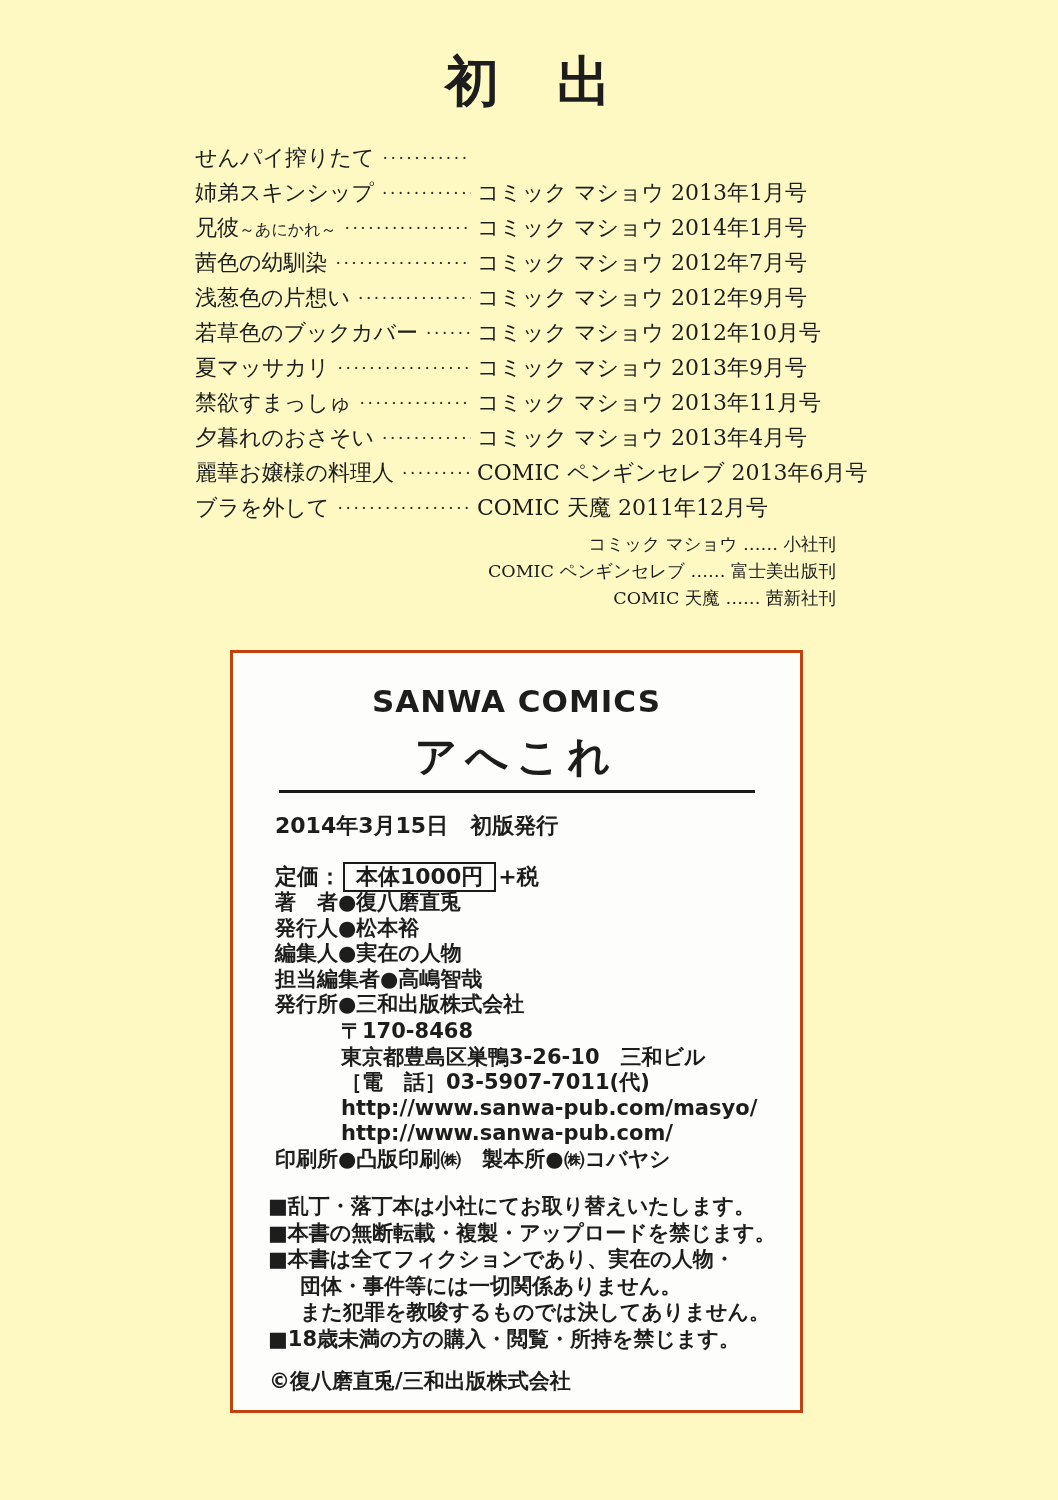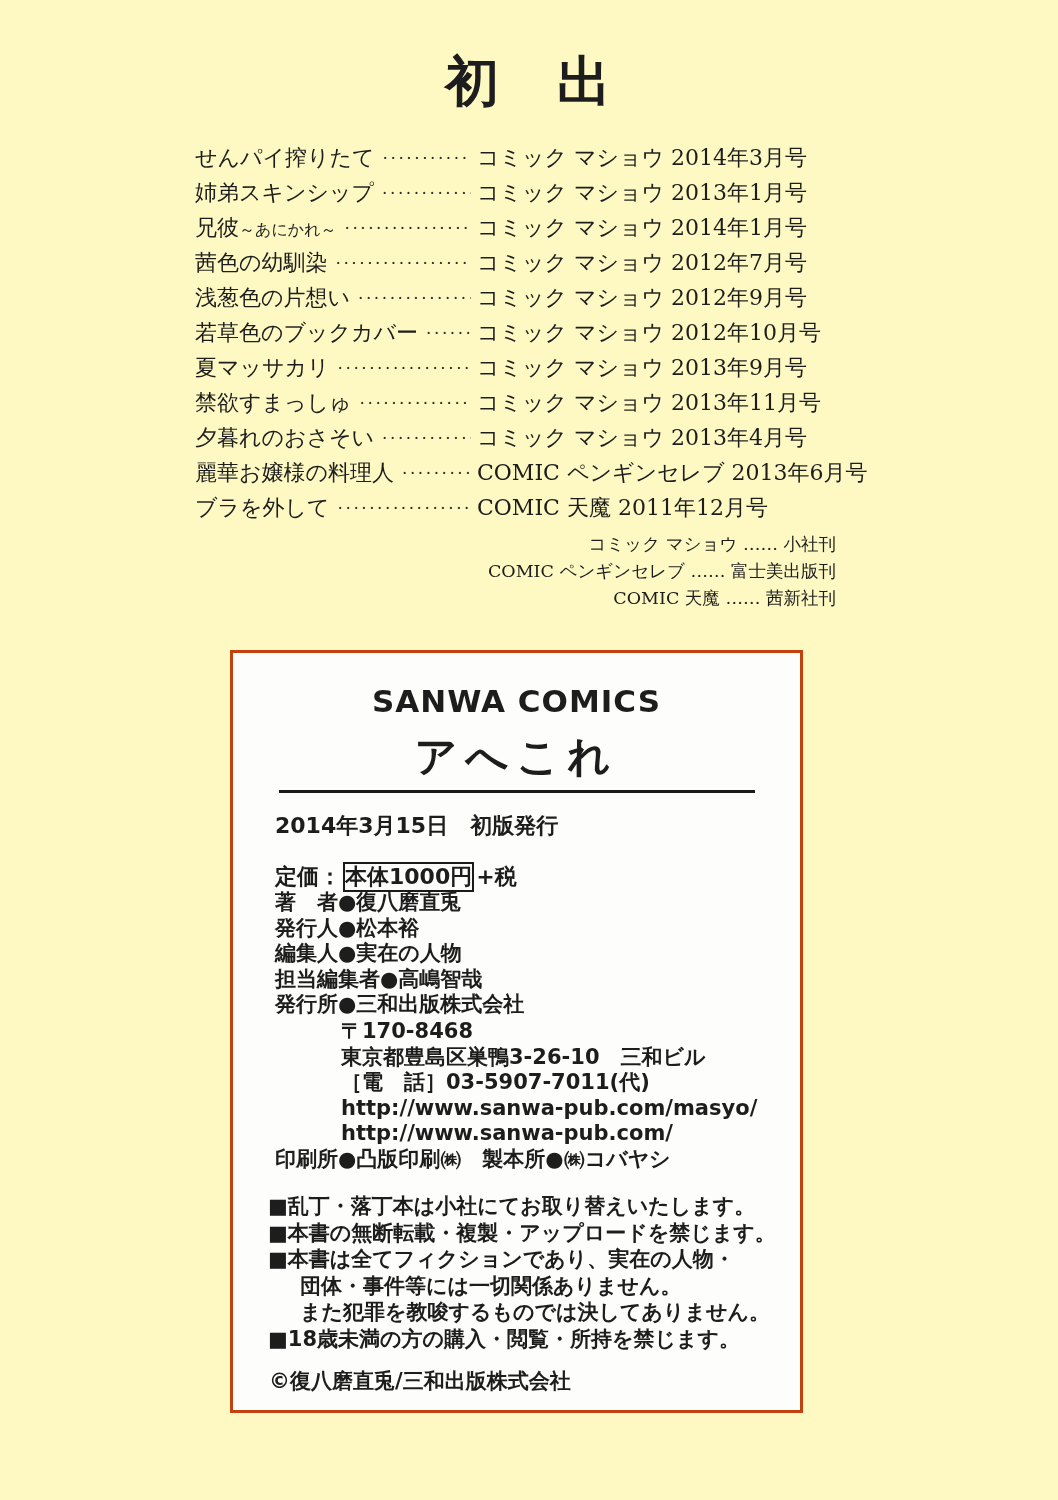--- a/index.html
+++ b/index.html
@@ -58,21 +58,21 @@
     font-family:"DejaVu Serif","Liberation Serif",serif;
   }
   .rule{
     position:absolute;top:137px;left:46px;width:476px;height:3px;
     background:#1a1a1a;
   }
   .edition{position:absolute;top:158px;left:42px;font-size:22px;}
   .price{position:absolute;top:209px;left:42px;font-size:22px;}
   .price-box{
     display:inline-block;border:2px solid #1a1a1a;
-    padding:0 0;margin:0 2px;line-height:26px;
+    padding:0 11px;margin:0 2px;line-height:26px;
   }
   .credits{position:absolute;top:237px;left:42px;font-size:21px;line-height:25.6px;}
   .address{position:absolute;top:366px;left:108px;font-size:21px;line-height:25.6px;}
   .printing{position:absolute;top:492px;left:42px;font-size:21px;}
   .notices{position:absolute;top:540px;left:35px;font-size:21px;line-height:26.5px;}
   .notice-indent{padding-left:32px;}
   .copyright{position:absolute;top:714px;left:36px;font-size:21px;}
 </style>
 </head>
 <body>
@@ -80,21 +80,20 @@
 <div class="page">
 
   <h1 class="heading">初　出</h1>
 
   <div class="pub-list" id="pub-list">
       <div class="row">
         <span class="row-left">
           <span class="row-title">せんパイ搾りたて</span>
           <span class="row-dots">········································</span>
         </span>
-        <span class="row-pub">コミック マショウ 2014年3月号</span>
       </div>
       <div class="row">
         <span class="row-left">
           <span class="row-title">姉弟スキンシップ</span>
           <span class="row-dots">········································</span>
         </span>
         <span class="row-pub">コミック マショウ 2013年1月号</span>
       </div>
       <div class="row">
         <span class="row-left">

